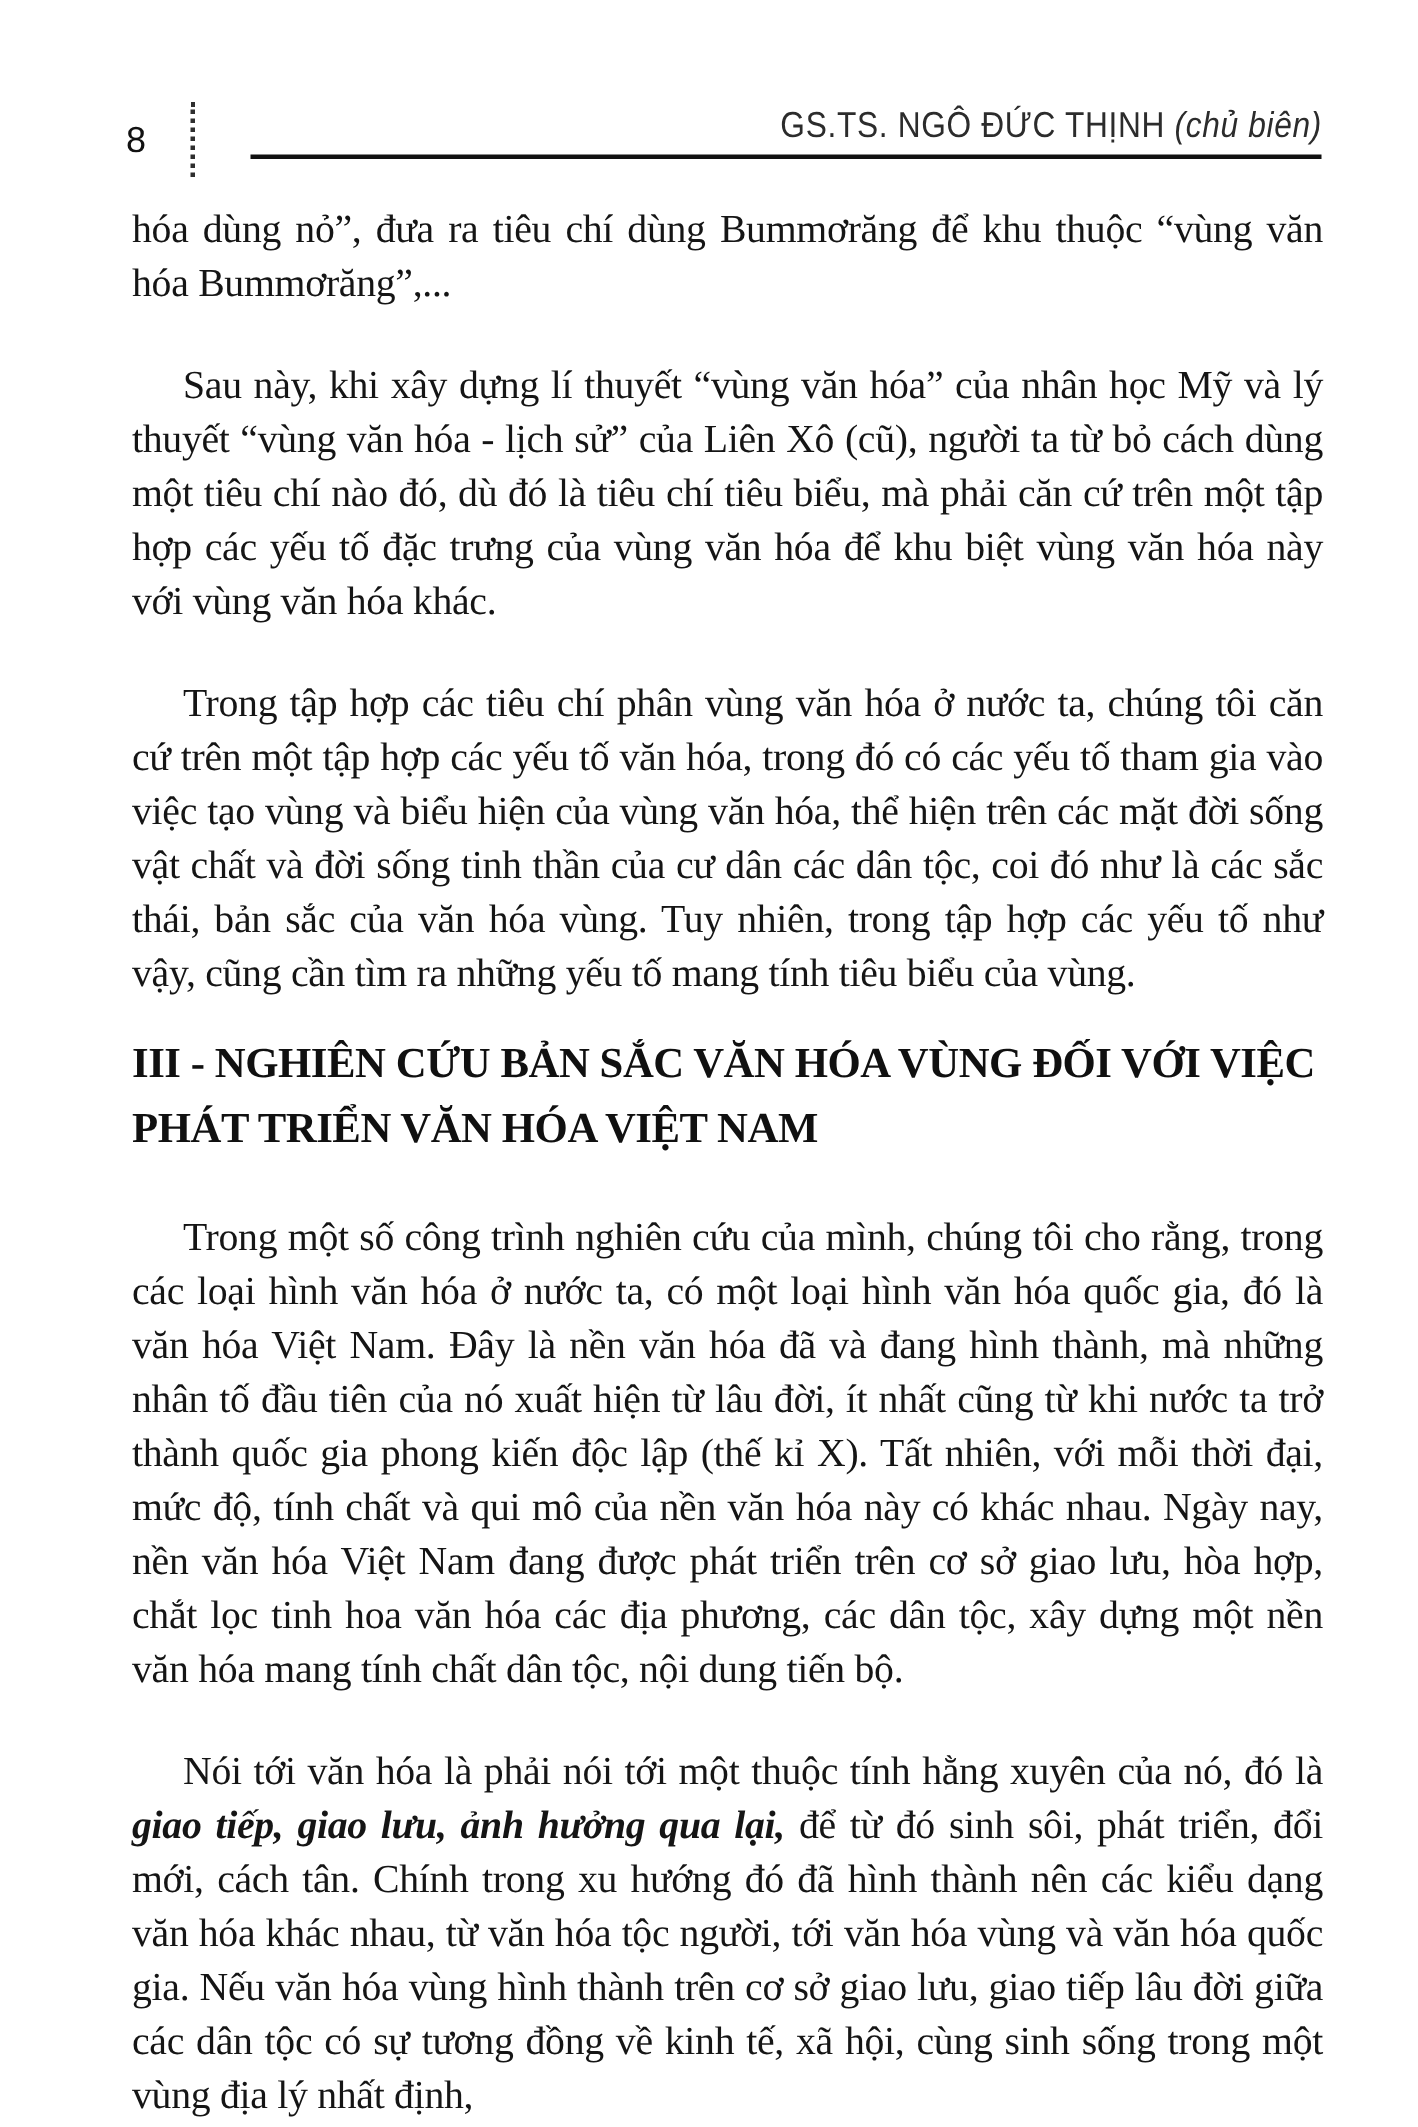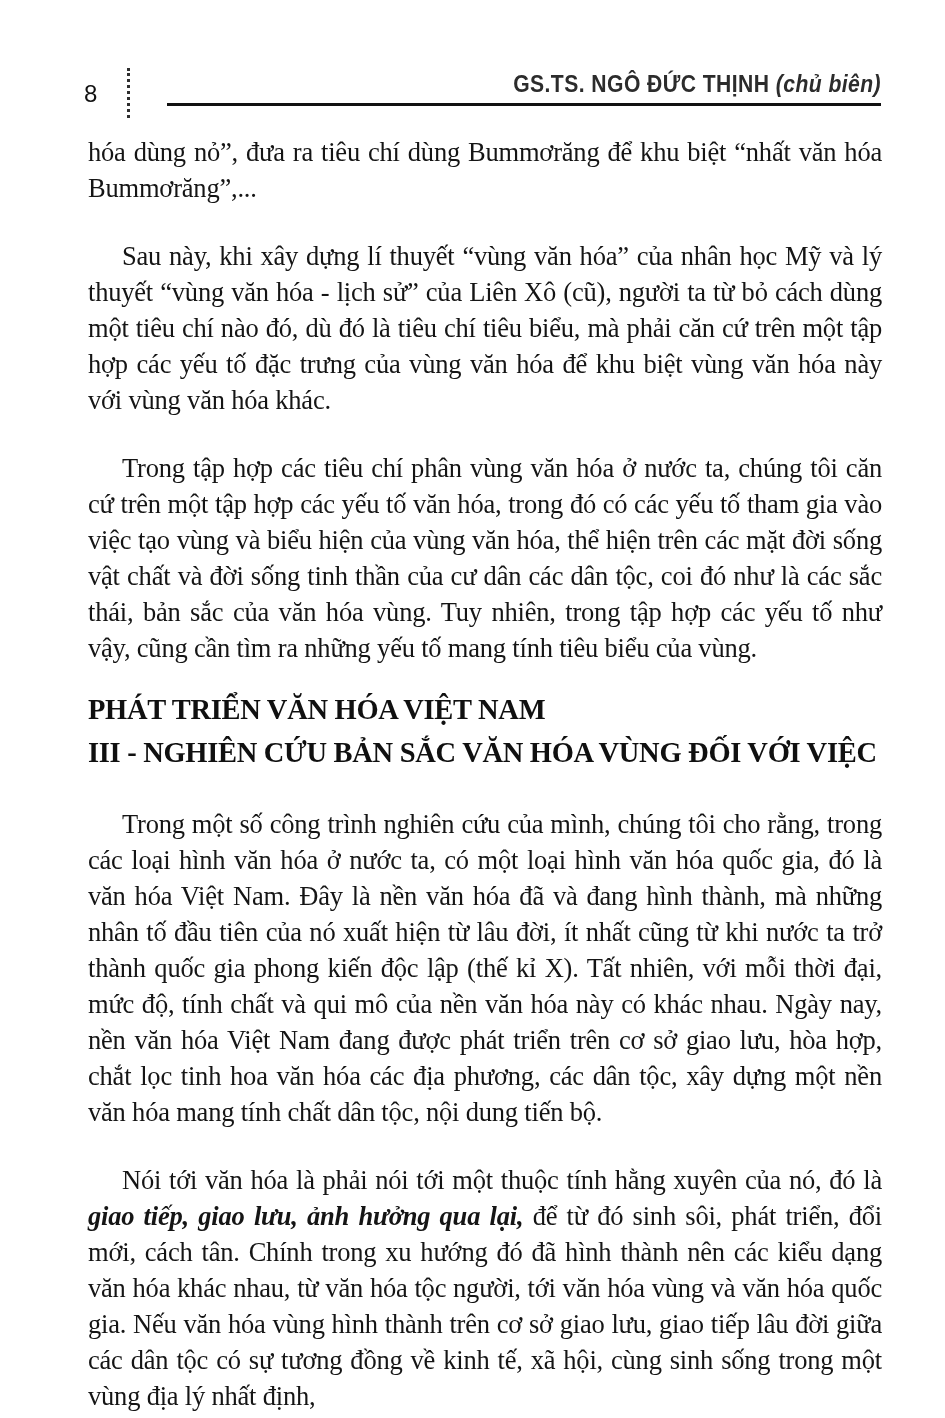--- a/index.html
+++ b/index.html
@@ -36,21 +36,20 @@
     border-left: 3px dotted #2e2e2e;
   }
   .running-head {
     position: absolute;
     left: 167px;
     top: 70px;
     width: 714px;
     text-align: right;
     border-bottom: 3px solid #111;
     padding-bottom: 5px;
-    font-weight: bold;
   }
   .running-head-inner {
     display: inline-block;
     transform: scaleX(0.88);
     transform-origin: 100% 50%;
     font-family: "Liberation Sans", sans-serif;
     font-size: 24px;
     letter-spacing: 0.5px;
     color: #2c2c2c;
     white-space: nowrap;
@@ -108,29 +107,29 @@
   <div class="header-dotted-rule"></div>
 
   <div class="running-head">
     <span class="running-head-inner">
       <span>GS.TS. NGÔ ĐỨC THỊNH </span><span class="emph">(chủ biên)</span>
     </span>
   </div>
 
   <div class="content">
 
-    <p>hóa dùng nỏ”, đưa ra tiêu chí dùng Bummơrăng để khu biệt “nhất văn hóa Bummơrăng”,...</p>
+    <p>hóa dùng nỏ”, đưa ra tiêu chí dùng Bummơrăng để khu thuộc “vùng văn hóa Bummơrăng”,...</p>
 
     <p class="indent">Sau này, khi xây dựng lí thuyết “vùng văn hóa” của nhân học Mỹ và lý thuyết “vùng văn hóa - lịch sử” của Liên Xô (cũ), người ta từ bỏ cách dùng một tiêu chí nào đó, dù đó là tiêu chí tiêu biểu, mà phải căn cứ trên một tập hợp các yếu tố đặc trưng của vùng văn hóa để khu biệt vùng văn hóa này với vùng văn hóa khác.</p>
 
     <p class="indent">Trong tập hợp các tiêu chí phân vùng văn hóa ở nước ta, chúng tôi căn cứ trên một tập hợp các yếu tố văn hóa, trong đó có các yếu tố tham gia vào việc tạo vùng và biểu hiện của vùng văn hóa, thể hiện trên các mặt đời sống vật chất và đời sống tinh thần của cư dân các dân tộc, coi đó như là các sắc thái, bản sắc của văn hóa vùng. Tuy nhiên, trong tập hợp các yếu tố như vậy, cũng cần tìm ra những yếu tố mang tính tiêu biểu của vùng.</p>
 
     <div class="section-heading">
+      <span class="h-line">III - NGHIÊN CỨU BẢN SẮC VĂN HÓA VÙNG ĐỐI VỚI VIỆC</span>
       <span class="h-line">PHÁT TRIỂN VĂN HÓA VIỆT NAM</span>
-      <span class="h-line">III - NGHIÊN CỨU BẢN SẮC VĂN HÓA VÙNG ĐỐI VỚI VIỆC</span>
     </div>
 
     <p class="indent">Trong một số công trình nghiên cứu của mình, chúng tôi cho rằng, trong các loại hình văn hóa ở nước ta, có một loại hình văn hóa quốc gia, đó là văn hóa Việt Nam. Đây là nền văn hóa đã và đang hình thành, mà những nhân tố đầu tiên của nó xuất hiện từ lâu đời, ít nhất cũng từ khi nước ta trở thành quốc gia phong kiến độc lập (thế kỉ X). Tất nhiên, với mỗi thời đại, mức độ, tính chất và qui mô của nền văn hóa này có khác nhau. Ngày nay, nền văn hóa Việt Nam đang được phát triển trên cơ sở giao lưu, hòa hợp, chắt lọc tinh hoa văn hóa các địa phương, các dân tộc, xây dựng một nền văn hóa mang tính chất dân tộc, nội dung tiến bộ.</p>
 
 
     <p class="indent"><span>Nói tới văn hóa là phải nói tới một thuộc tính hằng xuyên của nó, đó là </span><span class="italic-run">giao tiếp, giao lưu, ảnh hưởng qua lại,</span><span> để từ đó sinh sôi, phát triển, đổi mới, cách tân. Chính trong xu hướng đó đã hình thành nên các kiểu dạng văn hóa khác nhau, từ văn hóa tộc người, tới văn hóa vùng và văn hóa quốc gia. Nếu văn hóa vùng hình thành trên cơ sở giao lưu, giao tiếp lâu đời giữa các dân tộc có sự tương đồng về kinh tế, xã hội, cùng sinh sống trong một vùng địa lý nhất định,</span></p>
 
   </div>
 
 </div>

